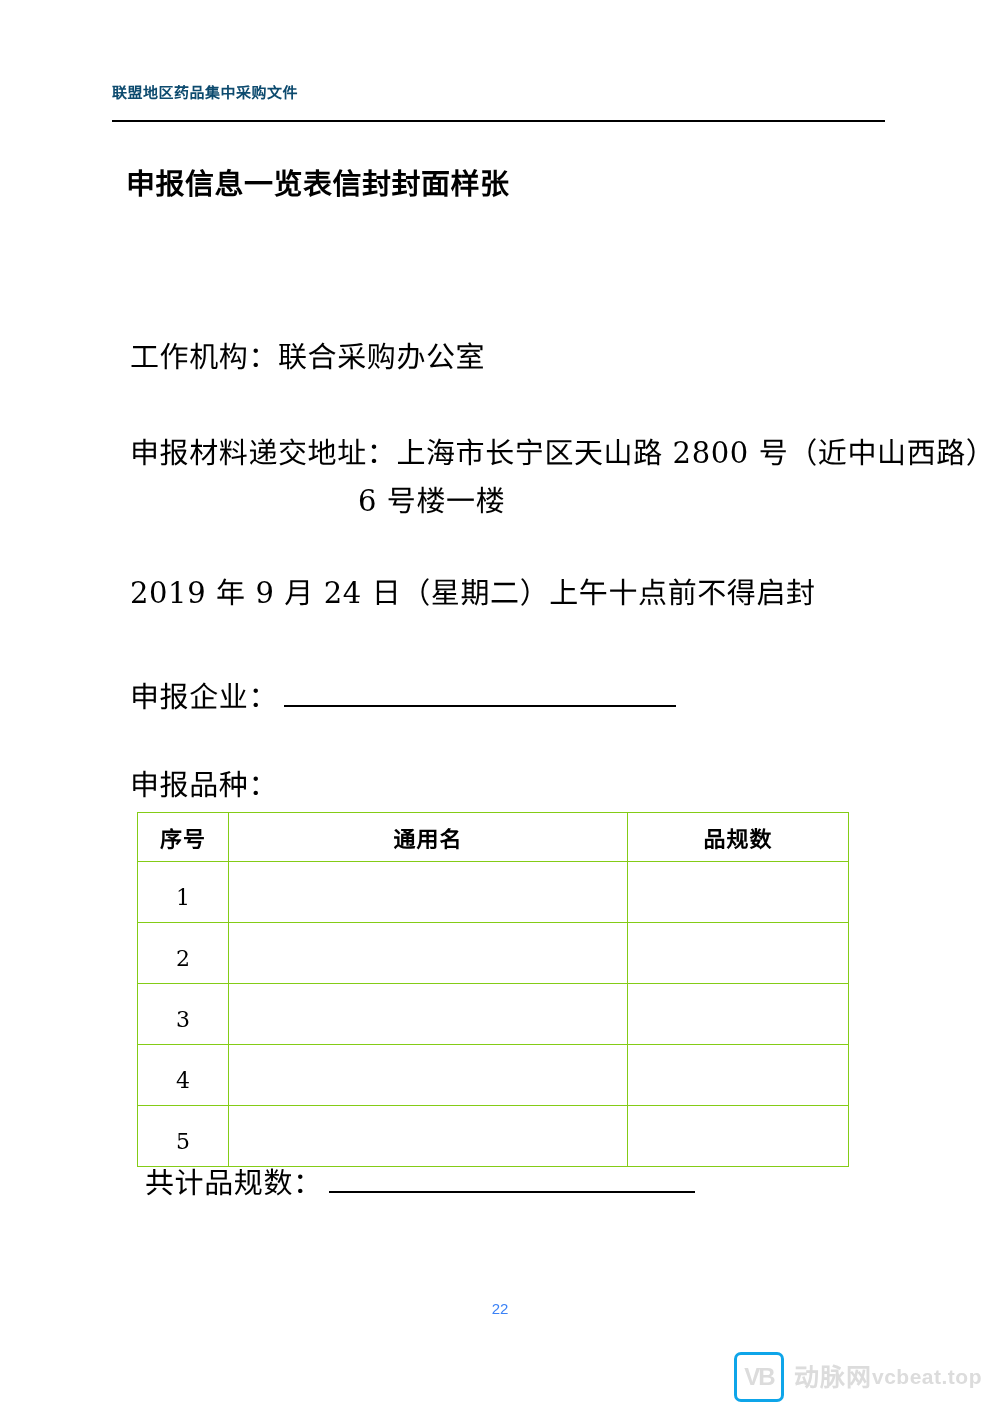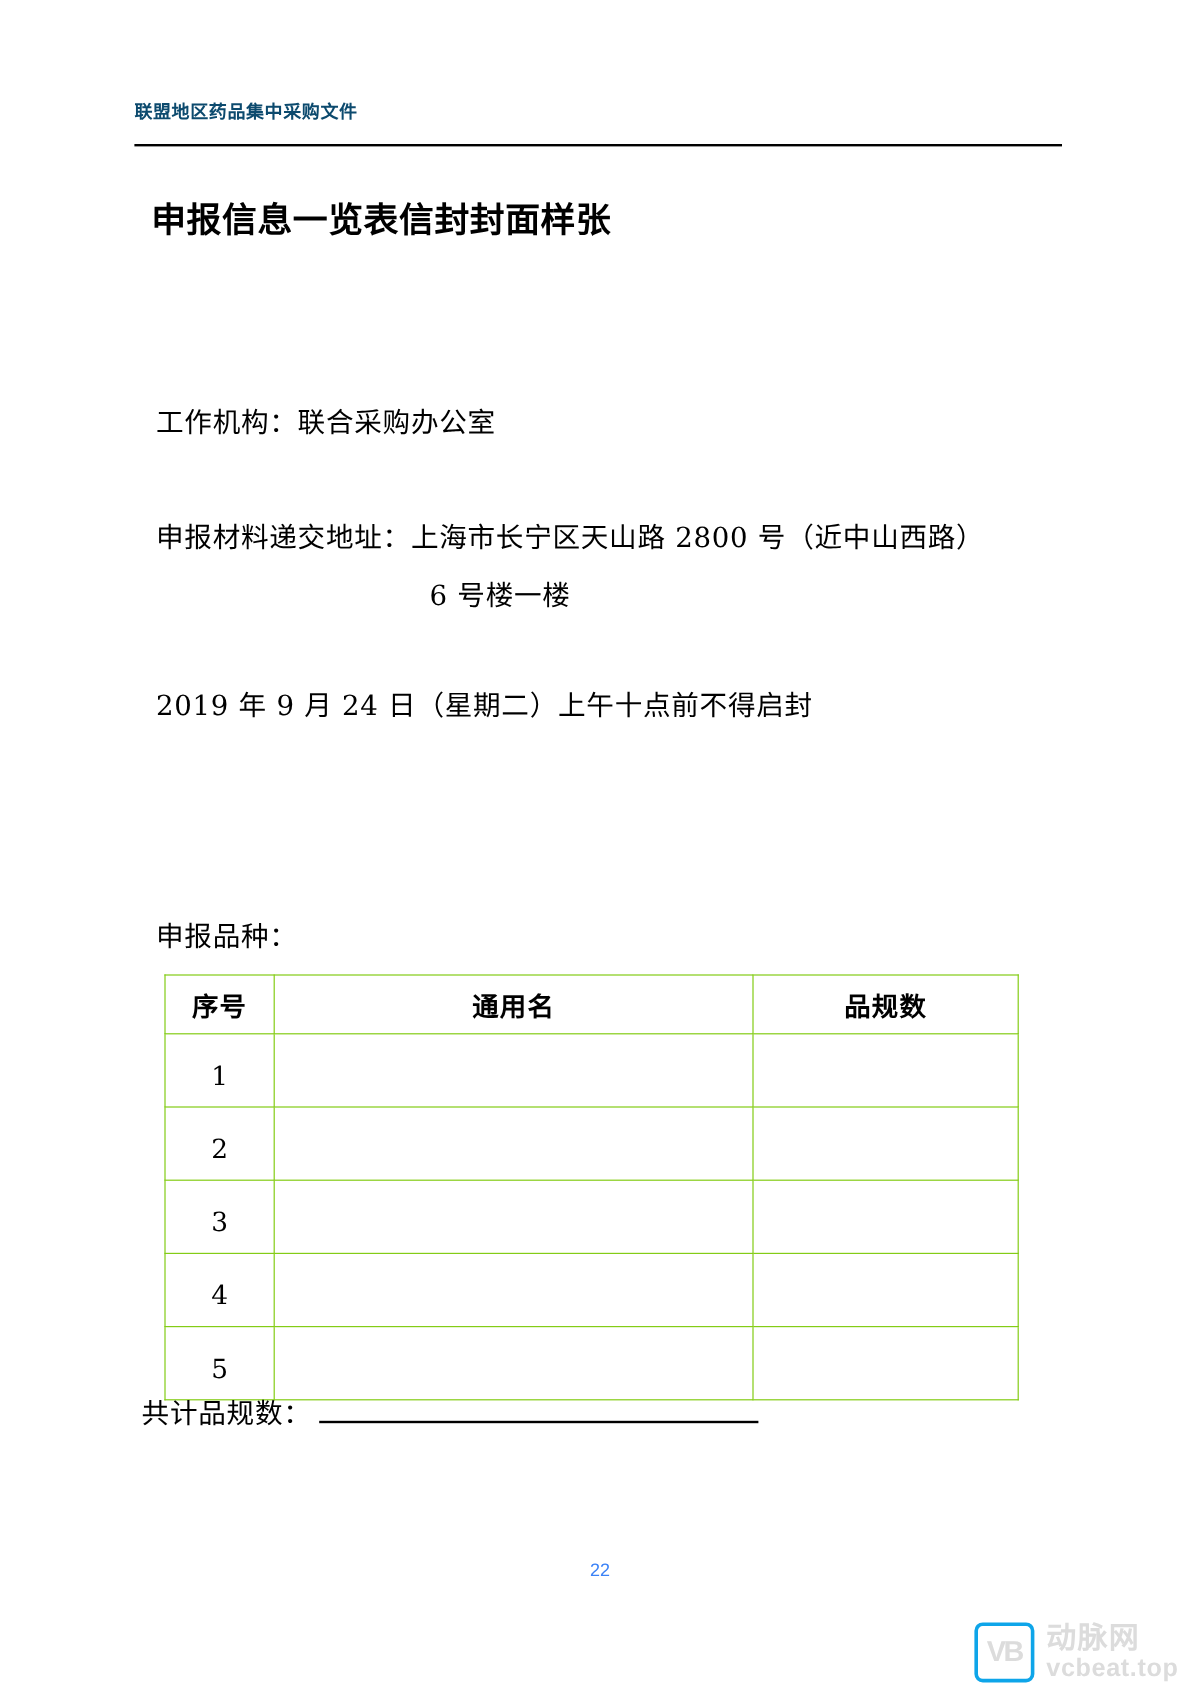--- a/index.html
+++ b/index.html
@@ -67,34 +67,34 @@
     width: 212px;
   }
   .title-main {
     display: inline-block;
   }
 
   
   .body-line {
     position: absolute;
     font-family: "DejaVu Serif", "Liberation Serif", serif;
-    font-size: 23px;
+    font-size: 29px;
     line-height: 1.5;
     letter-spacing: 0.6px;
     white-space: nowrap;
     color: #000000;
   }
 
   .line-org        { left: 130px; top: 336px; }
   .line-address-1  { left: 130px; top: 432px; }
   .line-address-2  { left: 358px; top: 480px; }
   .line-date       { left: 130px; top: 572px; }
   .line-company    { left: 130px; top: 676px; }
   .line-variety    { left: 130px; top: 764px; }
-  .line-total      { left: 118px; top: 1162px; }
+  .line-total      { left: 145px; top: 1162px; }
 
   .blank-rule {
     display: inline-block;
     vertical-align: baseline;
     border-bottom: 2px solid #000000;
     height: 1px;
     margin-left: 6px;
   }
   .blank-company { width: 392px; }
   .blank-total   { width: 366px; }
@@ -169,21 +169,21 @@
     align-items: center;
     justify-content: center;
     font-family: "Liberation Sans", "DejaVu Sans", sans-serif;
     font-weight: bold;
     font-size: 24px;
     color: #dcdcdc;
     letter-spacing: -2px;
   }
   .wm-text {
     display: flex;
-    flex-direction: column;
+    flex-direction: row;
     line-height: 1.05;
     justify-content: space-between;
   }
   .wm-cn {
     font-family: "Liberation Sans", "DejaVu Sans", sans-serif;
     font-weight: bold;
     font-size: 25px;
     color: #dcdcdc;
     letter-spacing: 1px;
   }
@@ -210,20 +210,23 @@
     <span class="title-main">申报信息一览表信封封面样张</span>
   </div>
 
   <div class="body-line line-org">工作机构：联合采购办公室</div>
 
   <div class="body-line line-address-1">申报材料递交地址：上海市长宁区天山路 2800 号（近中山西路）</div>
   <div class="body-line line-address-2">6 号楼一楼</div>
 
   <div class="body-line line-date">2019 年 9 月 24 日（星期二）上午十点前不得启封</div>
 
+  <div class="body-line line-company">
+    <span>申报企业：</span><span class="blank-rule blank-company"></span>
+  </div>
 
   <div class="body-line line-variety">申报品种：</div>
 
   <table class="variety-table">
     <colgroup>
       <col class="c-index">
       <col class="c-name">
       <col class="c-count">
     </colgroup>
     <thead>

